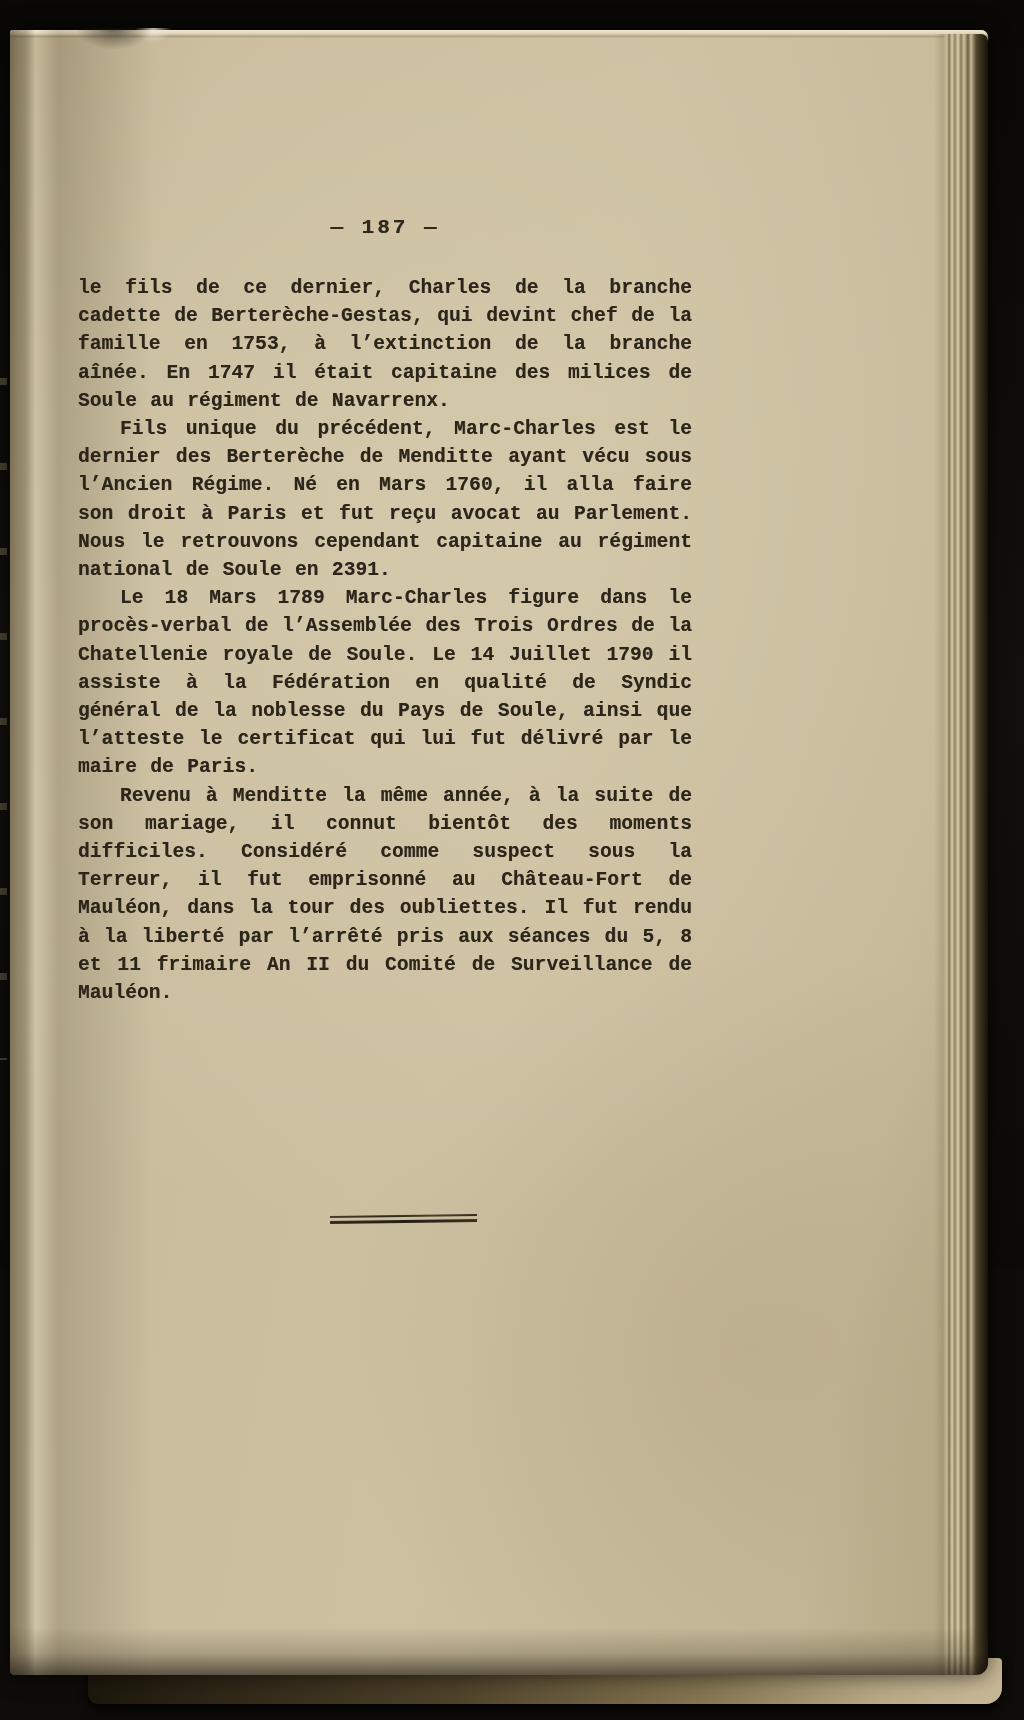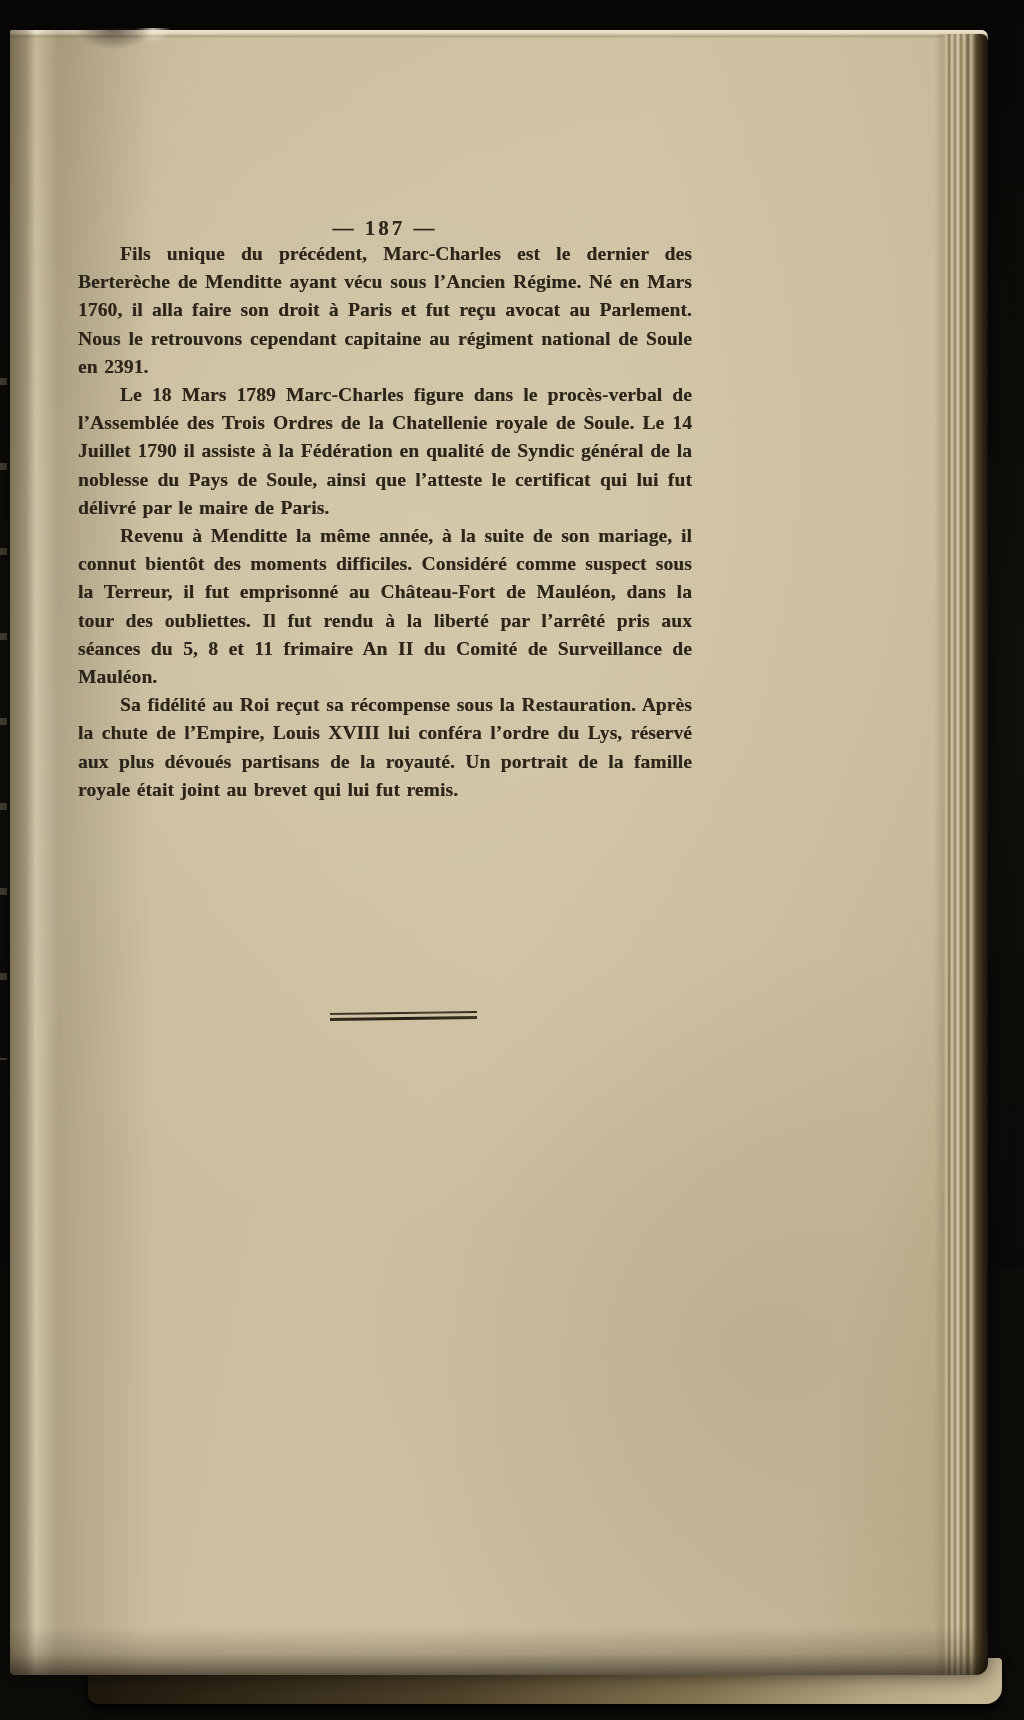--- a/index.html
+++ b/index.html
@@ -8,21 +8,21 @@
     width: 1024px;
     height: 1720px;
     background: #0e0c09;
     overflow: hidden;
   }
   .stage {
     position: relative;
     width: 1024px;
     height: 1268px;
     background: linear-gradient(180deg, #090806 0%, #12100c 55%, #0b0a08 100%);
-    font-family: Liberation Serif, serif;
+    font-family: Liberation Mono, monospace;
   }
 
   
   .spine-marks {
     position: absolute;
     left: 0; top: 300px;
     width: 7px; height: 760px;
     background: repeating-linear-gradient(
       180deg,
       rgba(0,0,0,0) 0px, rgba(0,0,0,0) 78px,
@@ -186,28 +186,28 @@
 
   <div class="cover-lip"></div>
 
   <div class="page">
     <div class="torn-notch"></div>
     <div class="gutter-shadow"></div>
 
     <div class="content">
       <div class="page-number">— 187 —</div>
 
+      <p class="first">le fils de ce dernier, Charles de la branche cadette de Berterèche-Gestas, qui devint chef de la famille en 1753, à l’extinction de la branche aînée. En 1747 il était capitaine des milices de Soule au régiment de Navarrenx.</p>
 
       <p class="indent">Fils unique du précédent, Marc-Charles est le dernier des Berterèche de Menditte ayant vécu sous l’Ancien Régime. Né en Mars 1760, il alla faire son droit à Paris et fut reçu avocat au Parlement. Nous le retrouvons cependant capitaine au régiment national de Soule en 2391.</p>
 
       <p class="indent">Le 18 Mars 1789 Marc-Charles figure dans le procès-verbal de l’Assemblée des Trois Ordres de la Chatellenie royale de Soule. Le 14 Juillet 1790 il assiste à la Fédération en qualité de Syndic général de la noblesse du Pays de Soule, ainsi que l’atteste le certificat qui lui fut délivré par le maire de Paris.</p>
 
       <p class="indent">Revenu à Menditte la même année, à la suite de son mariage, il connut bientôt des moments difficiles. Considéré comme suspect sous la Terreur, il fut emprisonné au Château-Fort de Mauléon, dans la tour des oubliettes. Il fut rendu à la liberté par l’arrêté pris aux séances du 5, 8 et 11 frimaire An II du Comité de Surveillance de Mauléon.</p>
 
-      <p class="indent">Sa fidélité au Roi reçut sa récompense sous la Restauration. Après la chute de l’Empire, Louis XVIII lui conféra l’ordre du Lys, réservé aux plus dévoués partisans de la royauté. Un portrait de la famille royale était joint au brevet qui lui fut remis.</p>
 
       <div class="divider">
         <div class="rule-top"></div>
         <div class="rule-bottom"></div>
       </div>
     </div>
 
     <div class="page-stack"></div>
   </div>
 

